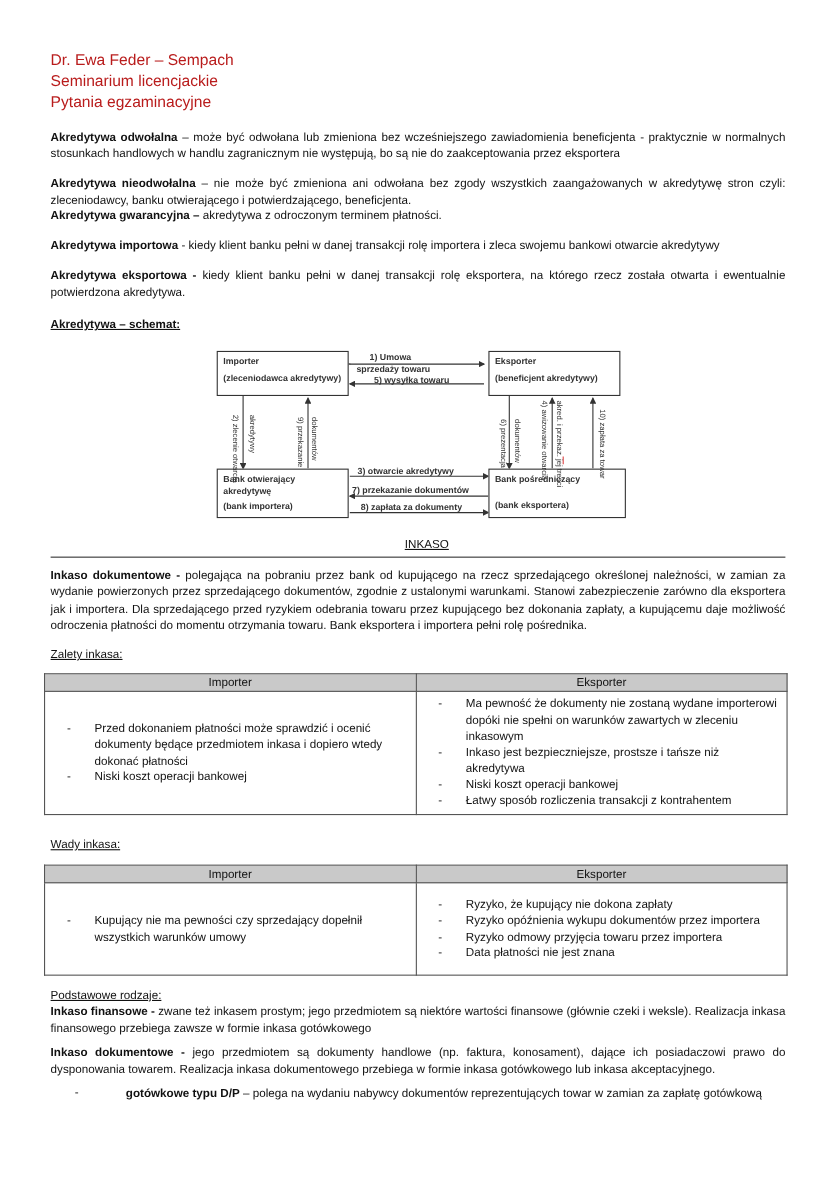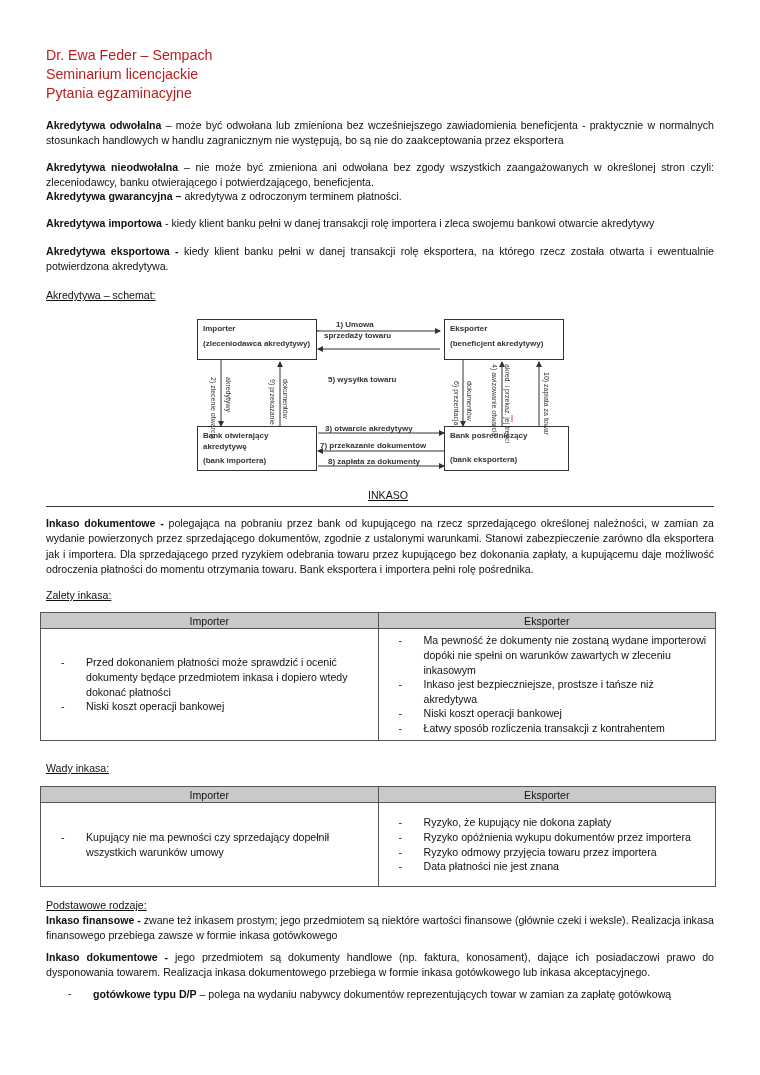--- a/index.html
+++ b/index.html
@@ -31,36 +31,36 @@
   <div>Dr. Ewa Feder – Sempach</div>
   <div>Seminarium licencjackie</div>
   <div>Pytania egzaminacyjne</div>
 </div>
 
 <div class="p" style="top:118px;">
   <b>Akredytywa odwołalna</b><span> – może być odwołana lub zmieniona bez wcześniejszego zawiadomienia  beneficjenta - praktycznie w normalnych stosunkach handlowych w handlu zagranicznym nie występują, bo są nie do zaakceptowania przez eksportera</span>
 </div>
 
 <div class="p" style="top:160px;">
-  <b>Akredytywa nieodwołalna</b><span> – nie może być zmieniona ani odwołana bez zgody wszystkich zaangażowanych w określonej stron czyli: zleceniodawcy, banku otwierającego i potwierdzającego, beneficjenta.</span>
+  <b>Akredytywa nieodwołalna</b><span> – nie może być zmieniona ani odwołana bez zgody wszystkich zaangażowanych w akredytywę stron czyli: zleceniodawcy, banku otwierającego i potwierdzającego, beneficjenta.</span>
 </div>
 
 <div class="p" style="top:189px;">
   <b>Akredytywa gwarancyjna –</b><span> akredytywa z odroczonym terminem płatności.</span>
 </div>
 
 <div class="p" style="top:216px;">
   <b>Akredytywa importowa</b><span> -  kiedy klient banku pełni w danej transakcji rolę importera i zleca swojemu bankowi otwarcie akredytywy</span>
 </div>
 
 <div class="p" style="top:244px;">
   <b>Akredytywa eksportowa -</b><span>  kiedy klient banku pełni w danej transakcji rolę eksportera, na którego rzecz została otwarta i ewentualnie potwierdzona akredytywa.</span>
 </div>
 
-<div class="p u" style="top:288px;">Akredytywa – schemat:</div>
+<div class="p u" style="top:288px;font-weight:bold;">Akredytywa – schemat:</div>
 
 <div>
   <svg class="diag" viewBox="0 0 760 480" width="760" height="480">
     <defs>
       <marker id="ah" markerWidth="6" markerHeight="6" refX="5" refY="3" orient="auto">
         <path d="M0,0 L6,3 L0,6 z" fill="#333"></path>
       </marker>
     </defs>
 
     <line x1="318" y1="331" x2="440" y2="331" stroke="#333" stroke-width="1" marker-end="url(#ah)" marker-start="url(#ah)"></line>
@@ -98,21 +98,21 @@
     <div>Bank otwierający akredytywę</div>
     <div style="margin-top:3px;">(bank importera)</div>
   </div>
   <div class="box" style="left:444px; top:426px; width:125px; height:45px;">
     <div>Bank pośredniczący</div>
     <div style="margin-top:13px;">(bank eksportera)</div>
   </div>
 
   <div class="lbl" style="left:336px; top:320px;">1) Umowa</div>
   <div class="lbl" style="left:324px; top:331px;">sprzedaży towaru</div>
-  <div class="lbl" style="left:328px; top:341px;margin-top:34px;">5) wysyłka towaru</div>
+  <div class="lbl" style="left:340px; top:341px;">5) wysyłka towaru</div>
   <div class="lbl" style="left:325px; top:424px;">3) otwarcie akredytywy</div>
   <div class="lbl" style="left:320px; top:441px;">7) przekazanie dokumentów</div>
   <div class="lbl" style="left:328px; top:457px;">8) zapłata za dokumenty</div>
 
   <div class="vlbl" style="left:218px; top:377px;">2) zlecenie otwarcia</div>
   <div class="vlbl" style="left:233px; top:377px;">akredytywy</div>
   <div class="vlbl" style="left:277px; top:379px;">9) przekazanie</div>
   <div class="vlbl" style="left:290px; top:379px;">dokumentów</div>
   <div class="vlbl" style="left:461px; top:381px;">6) prezentacja</div>
   <div class="vlbl" style="left:474px; top:381px;">dokumentów</div>
@@ -189,15 +189,15 @@
 
 <div class="p" style="top:913px;">
   <b>Inkaso finansowe -</b><span> zwane też inkasem prostym; jego przedmiotem są niektóre wartości finansowe (głównie czeki i weksle). Realizacja inkasa finansowego przebiega zawsze w formie inkasa gotówkowego</span>
 </div>
 
 <div class="p" style="top:950px;">
   <b>Inkaso dokumentowe -</b><span> jego przedmiotem są dokumenty handlowe (np. faktura, konosament), dające ich posiadaczowi prawo do dysponowania towarem. Realizacja inkasa dokumentowego przebiega w formie inkasa gotówkowego lub inkasa akceptacyjnego.</span>
 </div>
 
 <div class="bullet" style="top:987px;">-</div>
-<div class="p" style="top:987px; left:93px; width:621px; text-align:left;">
+<div class="p" style="top:987px; left:93px; width:621px; text-align:center;">
   <b>gotówkowe typu D/P</b><span> – polega na wydaniu nabywcy dokumentów reprezentujących towar w zamian za zapłatę gotówkową</span>
 </div>
 
 </body></html>

